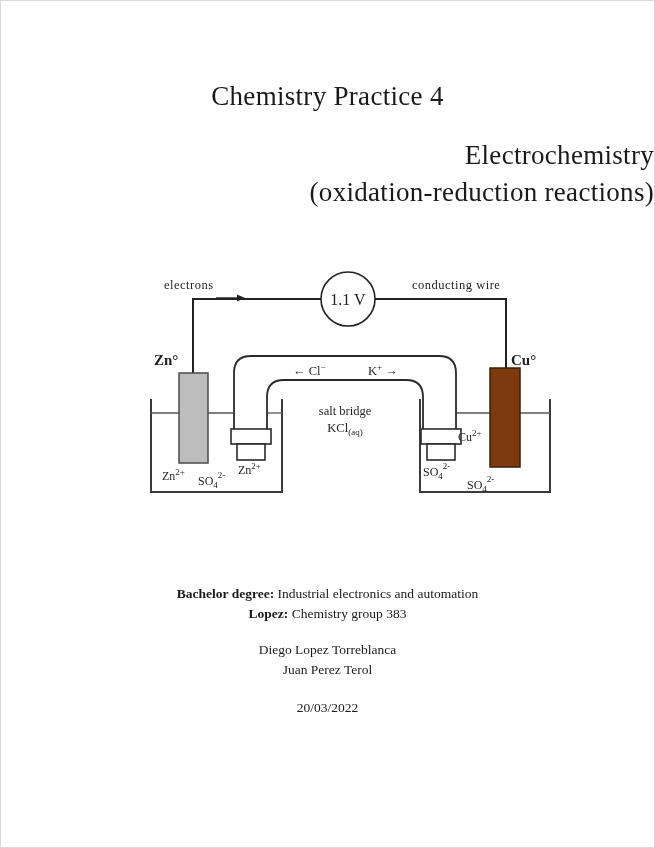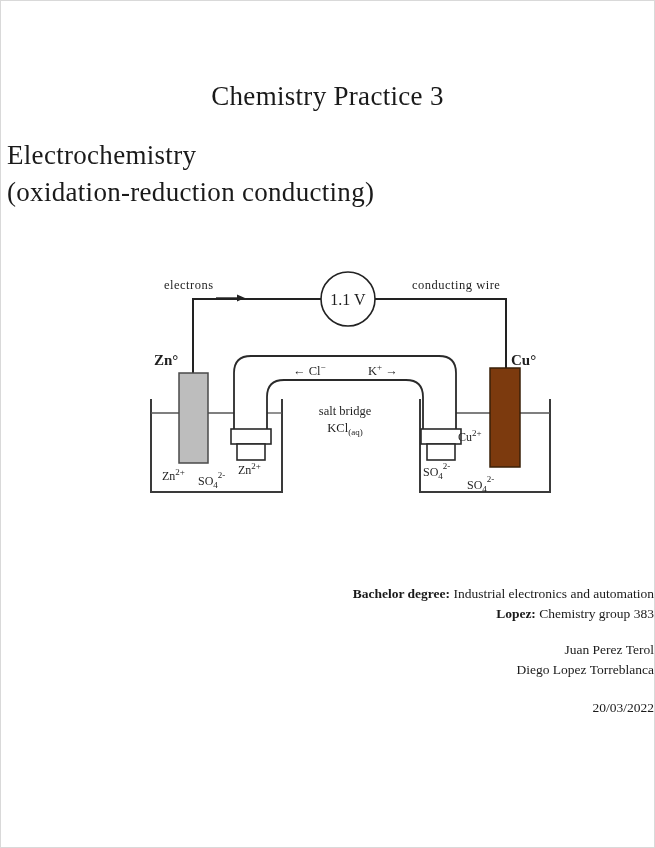--- a/index.html
+++ b/index.html
@@ -16,53 +16,53 @@
   }
   .title {
     position:absolute; top:80px; left:0; right:0;
     text-align:center;
     font-size:27px; font-weight:normal;
     letter-spacing:0.3px;
     margin:0;
   }
   .subtitle {
     position:absolute; top:136px; left:0; right:0;
-    text-align:left;
+    text-align:right;
     font-size:27px; line-height:37px;
     letter-spacing:0.3px;
     padding-left:6px;
   }
   .diagram {
     position:absolute; left:135px; top:262px;
     width:420px; height:255px;
   }
   svg text {
     font-family:"Liberation Serif", serif;
     fill:#1f1f1f;
   }
   .footer {
     position:absolute; top:583px; left:0; right:0;
-    text-align:right;
+    text-align:center;
     font-size:13.5px; line-height:20px;
   }
   .footer p { margin:0; }
   .footer .gap16 { height:16px; }
   .footer .gap18 { height:18px; }
   .lbl { font-weight:bold; }
 </style>
 </head>
 <body>
 
 <div class="page">
 
-  <h1 class="title">Chemistry Practice 3</h1>
+  <h1 class="title">Chemistry Practice 4</h1>
 
   <div class="subtitle">
     <div>Electrochemistry</div>
-    <div>(oxidation-reduction conducting)</div>
+    <div>(oxidation-reduction reactions)</div>
   </div>
 
   <div class="diagram">
     <svg width="420" height="255" viewBox="0 0 420 255">
 
       <path d="M15,136 L15,229 L146,229 L146,136" fill="none" stroke="#3a3a3a" stroke-width="2"></path>
 
       <path d="M284,136 L284,229 L414,229 L414,136" fill="none" stroke="#3a3a3a" stroke-width="2"></path>
 
       <line x1="15" y1="150" x2="98" y2="150" stroke="#555" stroke-width="1.3"></line>
@@ -112,19 +112,19 @@
       <text x="322" y="178" font-size="12"><tspan>Cu</tspan><tspan dy="-5" font-size="9">2+</tspan></text>
       <text x="331" y="226" font-size="12"><tspan>SO</tspan><tspan dy="3" font-size="9">4</tspan><tspan dy="-10" font-size="9">2-</tspan></text>
 
     </svg>
   </div>
 
   <div class="footer">
     <p><span class="lbl">Bachelor degree:</span> <span>Industrial electronics and automation</span></p>
     <p><span class="lbl">Lopez:</span> <span>Chemistry group 383</span></p>
     <div class="gap16"></div>
+    <p>Diego Lopez Torreblanca</p>
     <p>Juan Perez Terol</p>
-    <p>Diego Lopez Torreblanca</p>
     <div class="gap18"></div>
     <p>20/03/2022</p>
   </div>
 
 </div>
 
 </body></html>

